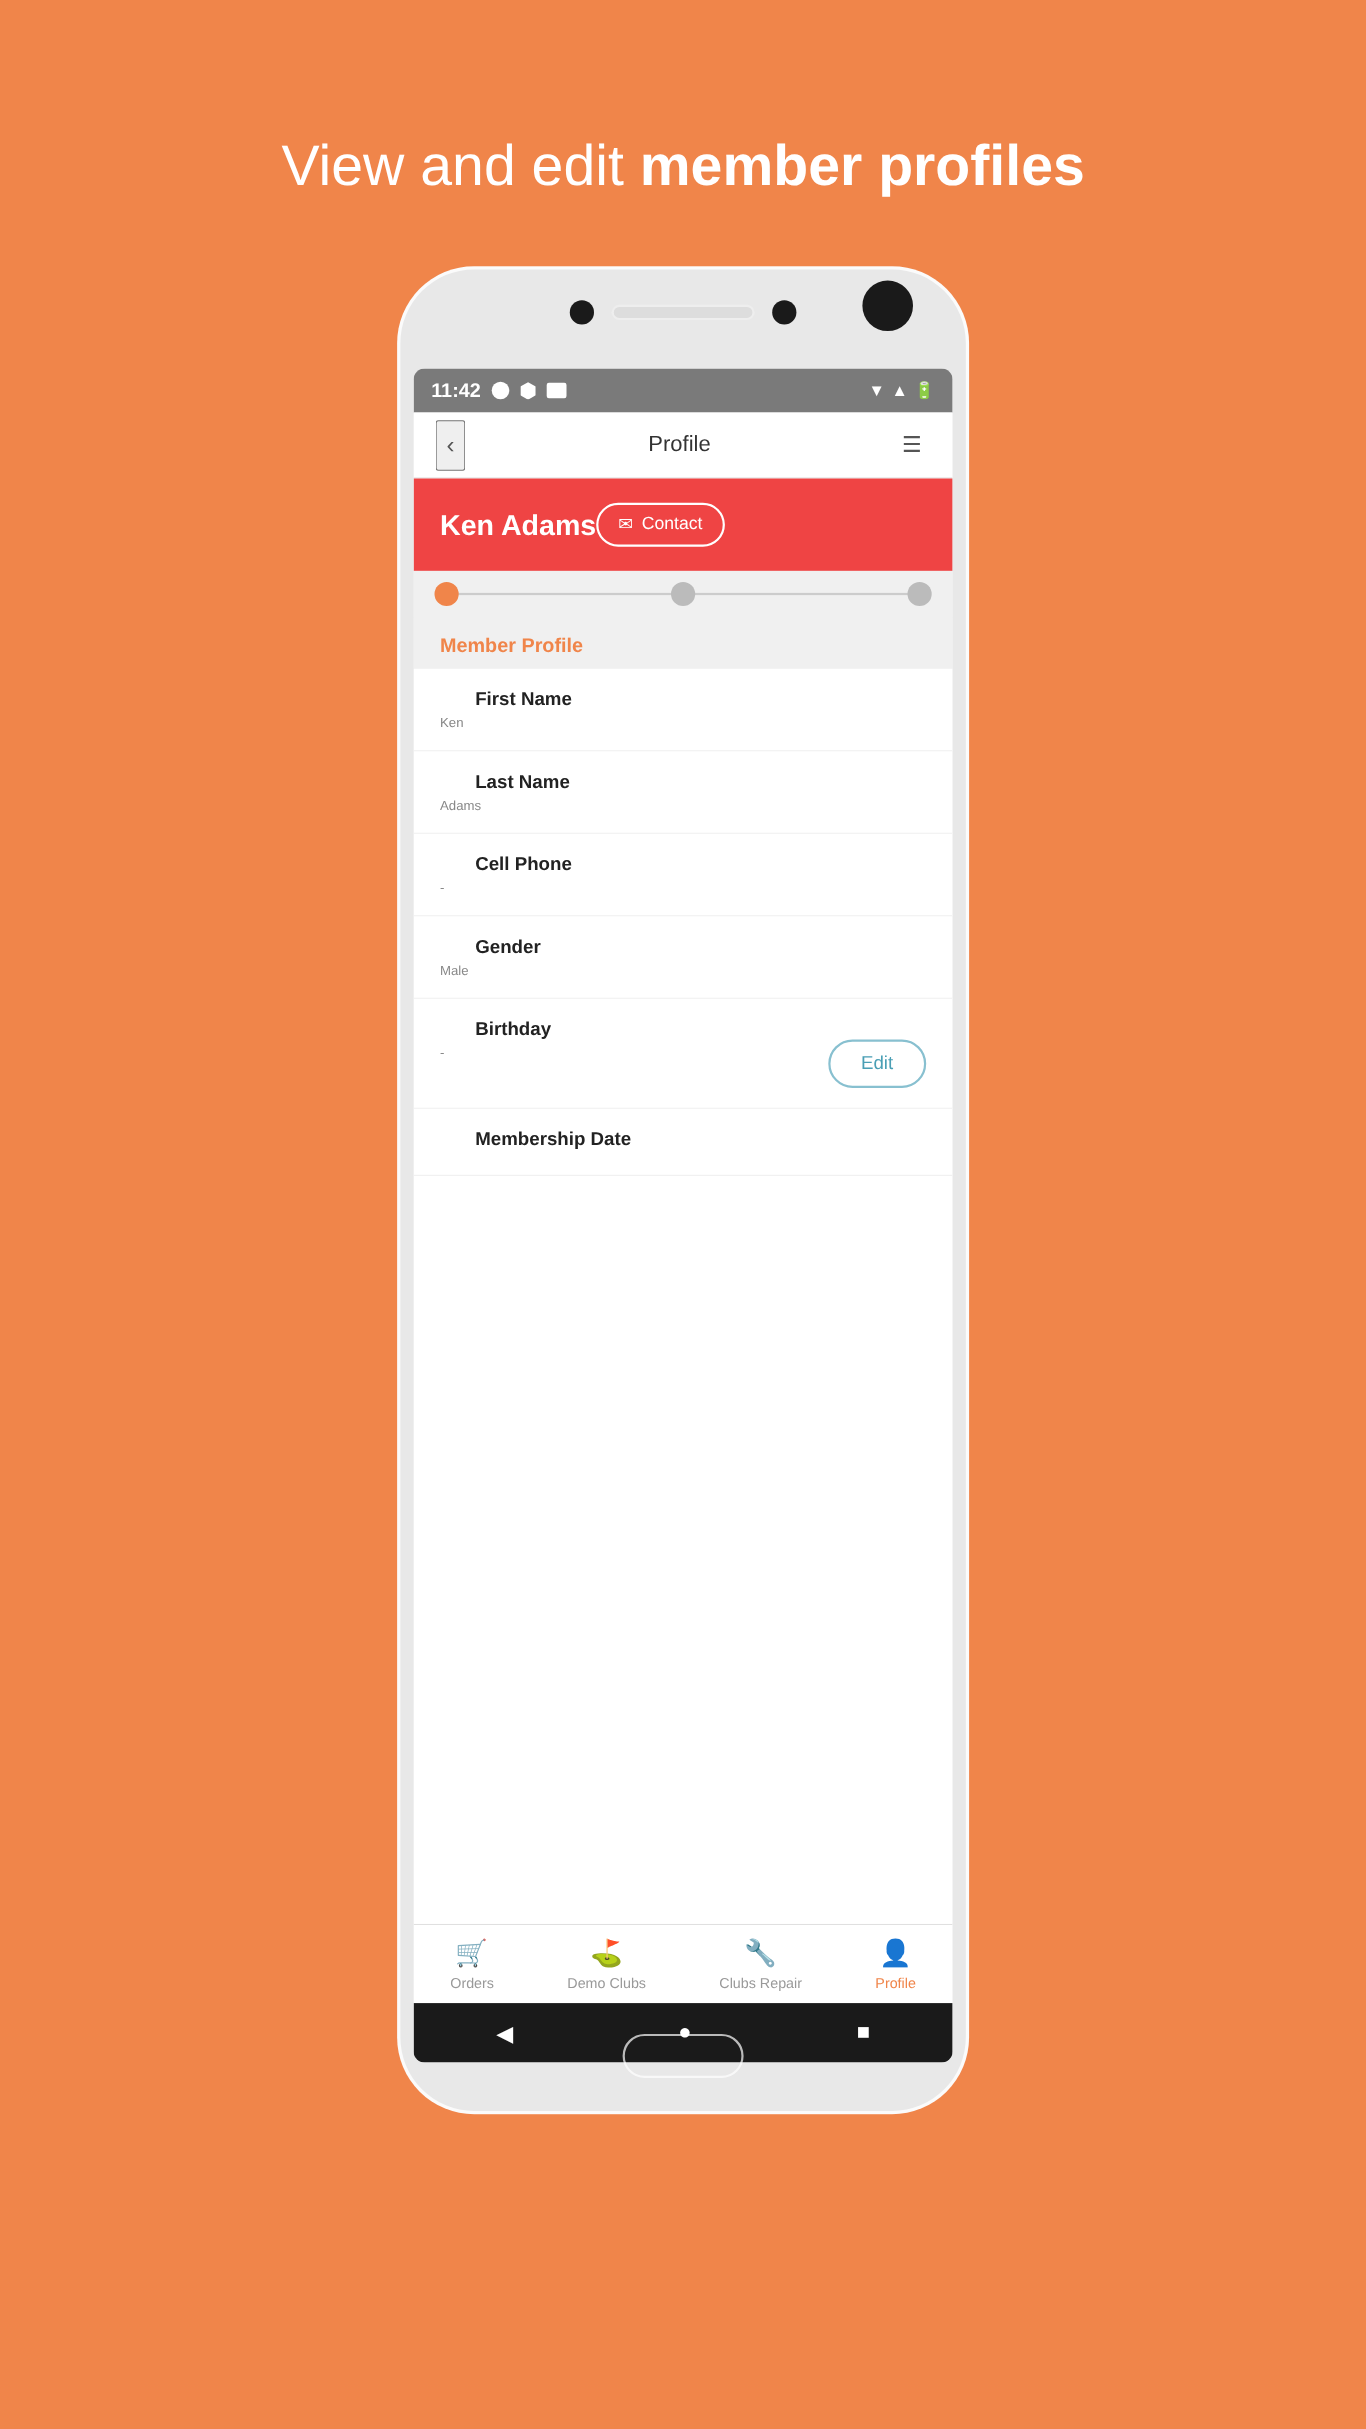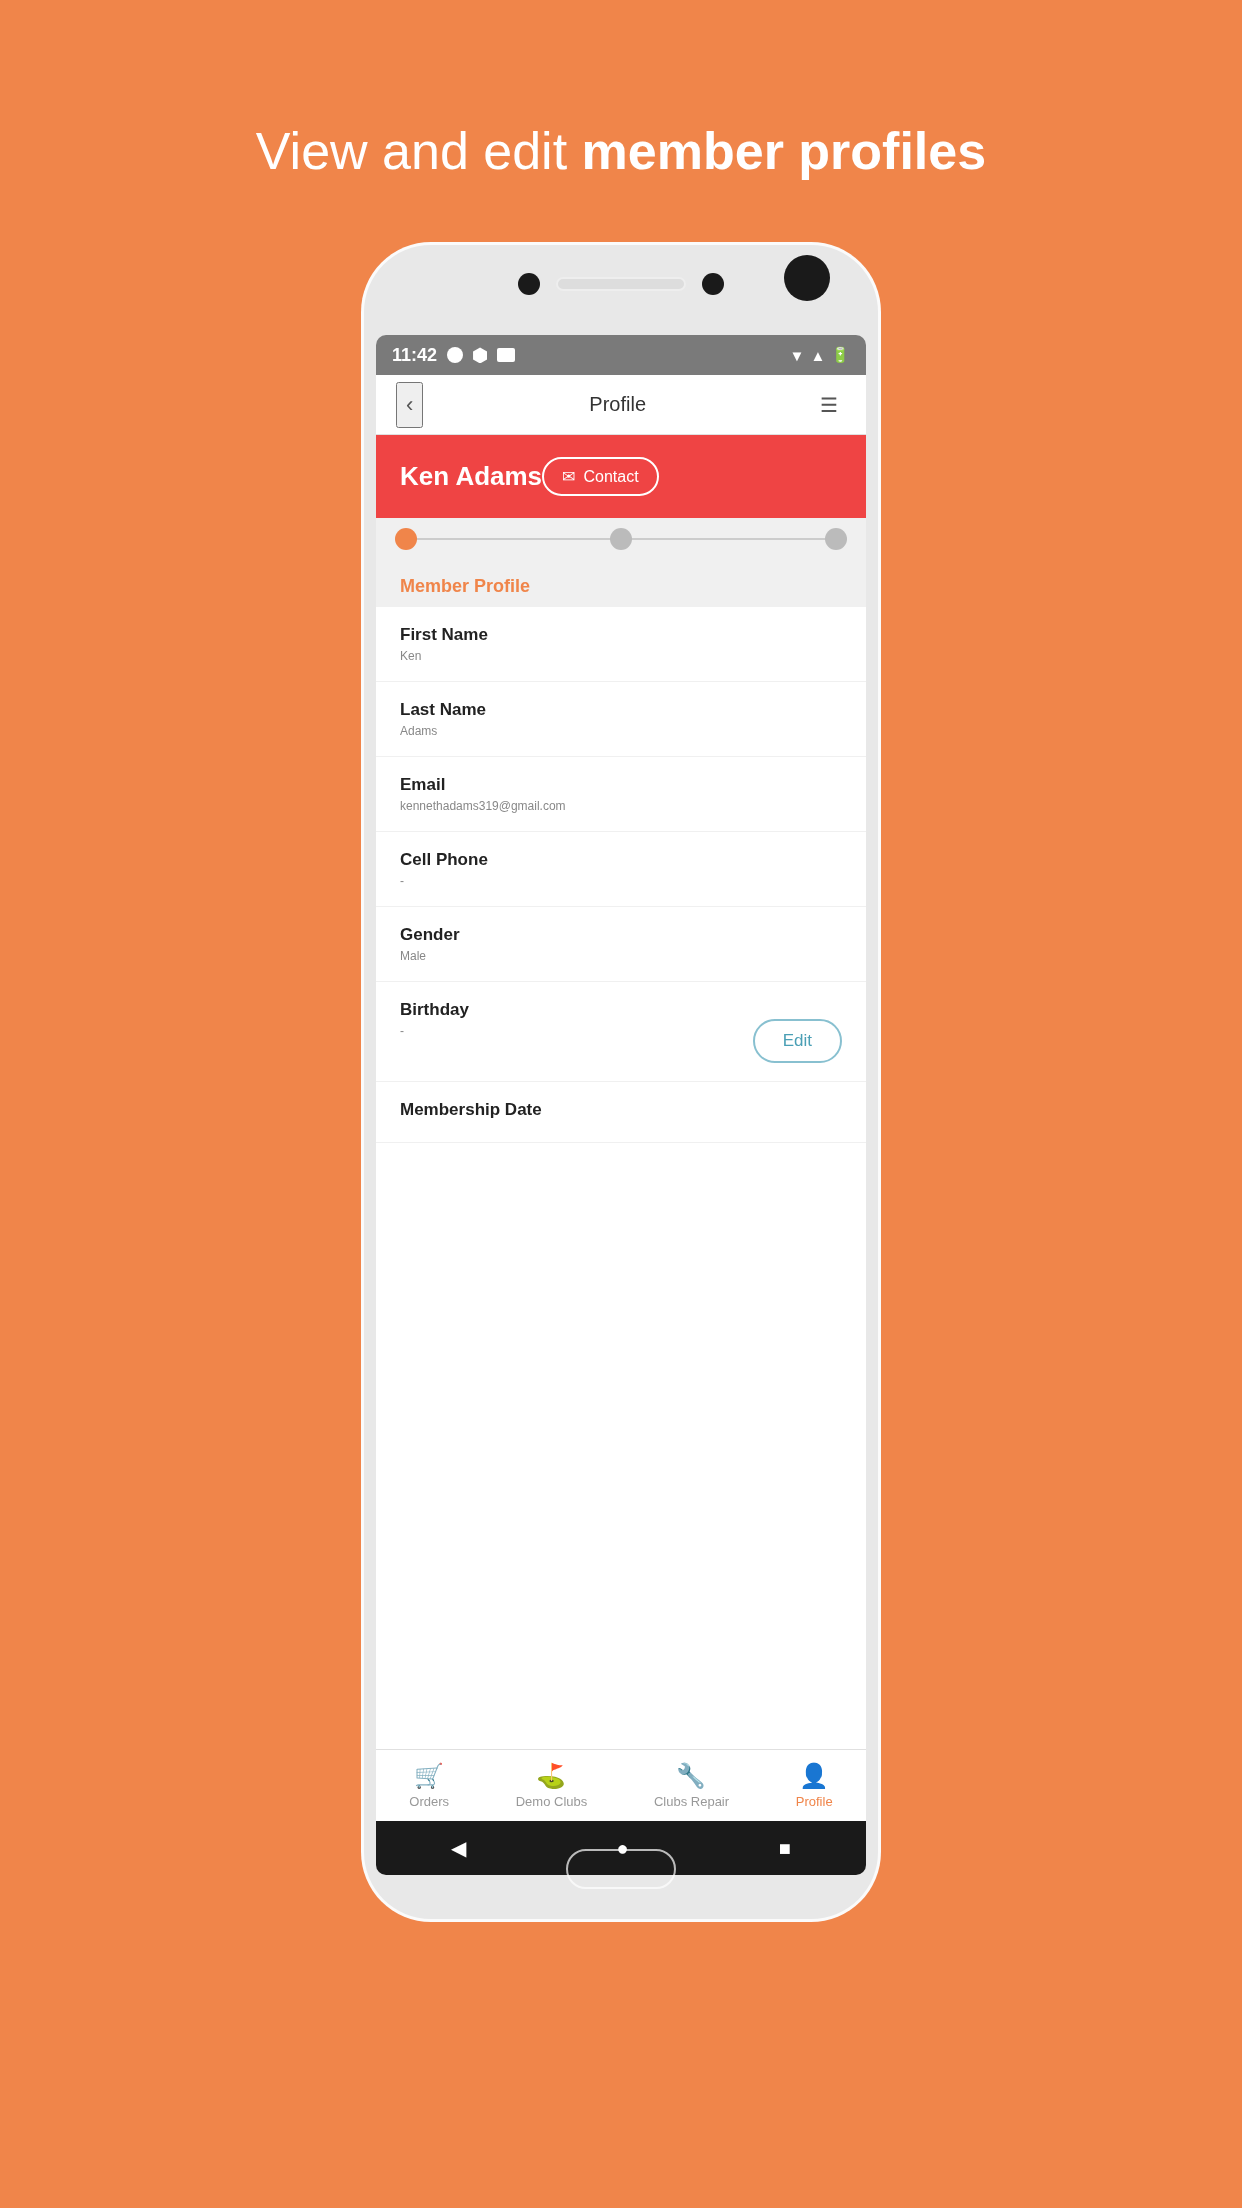--- a/index.html
+++ b/index.html
@@ -264,20 +264,21 @@
     .field-row {
       padding: 18px 24px;
       border-bottom: 1px solid #f0f0f0;
     }
 
     .field-label {
       font-size: 17px;
       font-weight: 600;
       color: #222;
       margin-bottom: 4px;
+      margin-left: 32px;
     }
 
     .field-value {
       font-size: 12px;
       color: #888;
     }
 
     .edit-btn-row {
       display: flex;
       align-items: flex-start;
@@ -450,24 +451,20 @@
       <div class="field-row">
         <div class="field-label">First Name</div>
         <div class="field-value">Ken</div>
       </div>
 
       <div class="field-row">
         <div class="field-label">Last Name</div>
         <div class="field-value">Adams</div>
       </div>
 
-      <div class="field-row">
-        <div class="field-label">Email</div>
-        <div class="field-value">kennethadams319@gmail.com</div>
-      </div>
 
       <div class="field-row">
         <div class="field-label">Cell Phone</div>
         <div class="field-value">-</div>
       </div>
 
       <div class="field-row">
         <div class="field-label">Gender</div>
         <div class="field-value">Male</div>
       </div>

